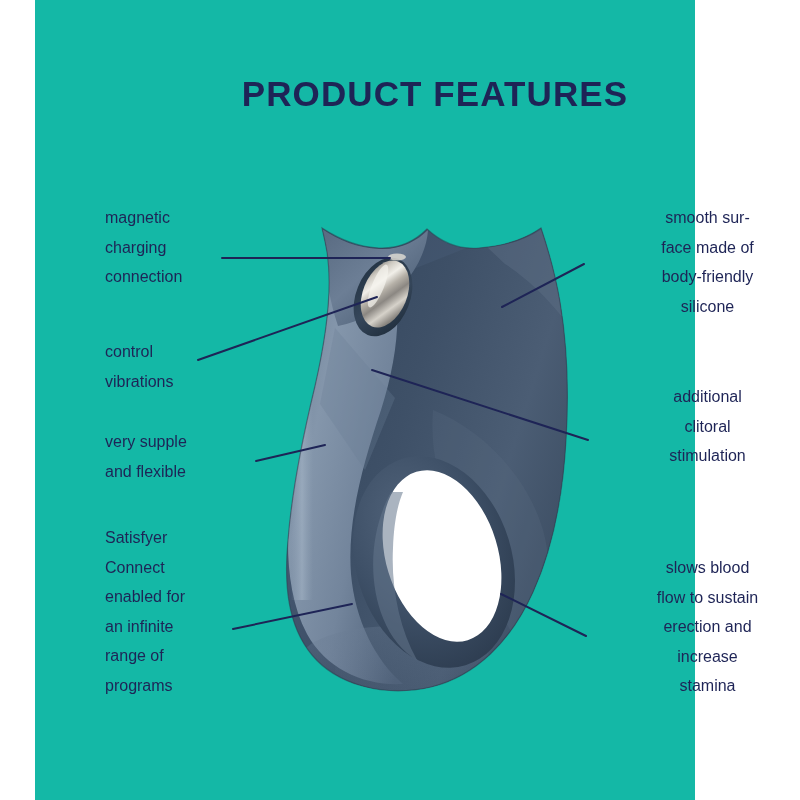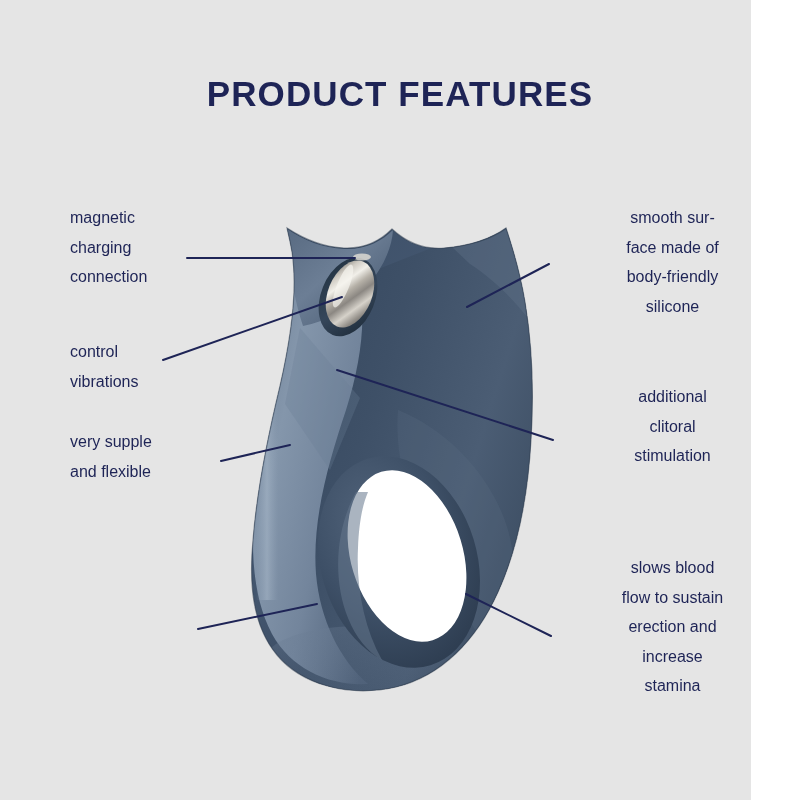--- a/index.html
+++ b/index.html
@@ -8,23 +8,24 @@
   html, body {
     width: 800px;
     height: 800px;
     background: #ffffff;
     font-family: "Liberation Sans", sans-serif;
     overflow: hidden;
   }
 
   #infographic {
     position: relative;
-    width: 751px;
-    height: 800px;
-    background: #e5e5e5;
+    width: 660px;
+    height: 800px;
+    background: #14b8a6;
+    margin-left: 35px;
   }
 
   
   #page-title {
     position: absolute;
     top: 74px;
     left: 0;
     width: 800px;
     text-align: center;
     font-size: 35px;
@@ -263,20 +264,26 @@
   <div class="feature-label left" id="label-magnetic-charging">magnetic
 charging
 connection</div>
 
   <div class="feature-label left" id="label-control-vibrations">control
 vibrations</div>
 
   <div class="feature-label left" id="label-very-supple">very supple
 and flexible</div>
 
+  <div class="feature-label left" id="label-satisfyer-connect">Satisfyer
+Connect
+enabled for
+an infinite
+range of
+programs</div>
 
   <div class="feature-label right" id="label-smooth-surface">smooth sur-
 face made of
 body-friendly
 silicone</div>
 
   <div class="feature-label right" id="label-additional-clitoral">additional
 clitoral
 stimulation</div>
 

